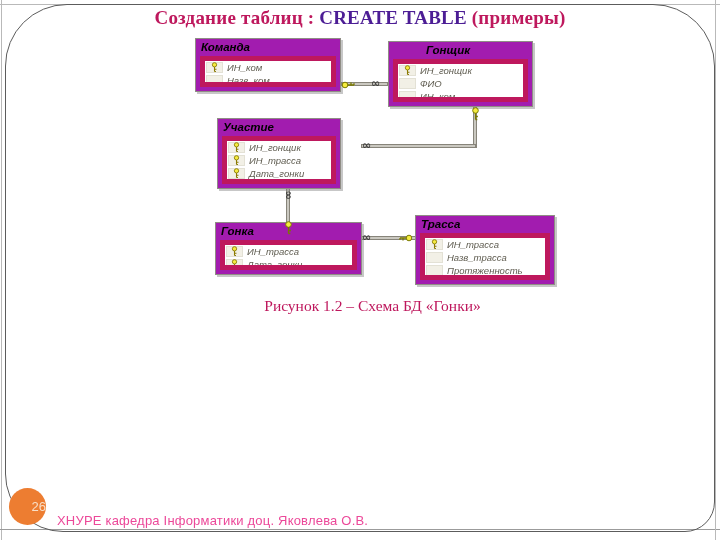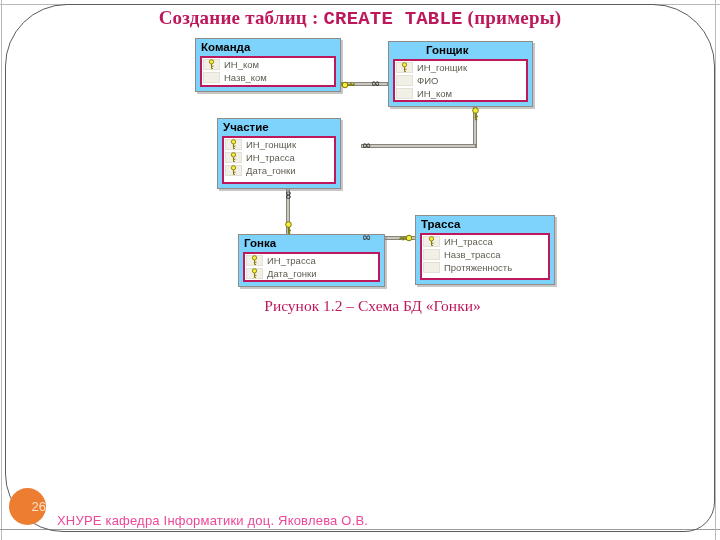--- a/index.html
+++ b/index.html
@@ -15,39 +15,39 @@
   .frame-right  { right:4px; top:0; bottom:0; width:1px; }
   .frame-round { position:absolute; left:5px; top:4px; right:5px; bottom:8px;
                  border:1px solid #5c5c5c;
                  border-radius:62px 62px 30px 58px; }
 
   
   .title { position:absolute; top:7px; left:0; right:0; text-align:center;
            font-family:"Liberation Serif", serif; font-weight:bold; font-size:19px;
            letter-spacing:.2px; white-space:nowrap; }
   .title .navy { color:#be185d; }
-  .title .orange { color:#be185d;font-family:Liberation Mono, monospace; }
-
-  
-  .ent { position:absolute; background:#7dd3fc; border:1px solid #8f8d85;
-         box-shadow:2px 2px 0 rgba(130,130,130,.45); }
+  .title .orange { color:#4c1d95; }
+
+  
+  .ent { position:absolute; background:#a21caf; border:1px solid #8f8d85;
+         box-shadow:2px 2px 0 rgba(130,130,130,.45);font-style:italic; }
   .ent-header { height:16px; line-height:16px; padding-left:5px;
                 font-size:11.5px; font-weight:bold; color:#000; }
   .ent-grid { position:absolute; left:4px; right:4px; top:17px; bottom:4px;
-              background:#fff; border:2px solid #be185d; overflow:hidden; }
+              background:#fff; border:5px solid #be185d; overflow:hidden; }
   .row { display:flex; align-items:center; height:13px; }
   .sel { width:17px; height:11px; margin-left:1px; flex:0 0 17px;
          display:flex; align-items:center; justify-content:center;
          background:#f2f0e6; border:1px solid #e3e1d5; }
   .fname { font-size:9.5px; color:#5f5c50; padding-left:4px; white-space:nowrap; }
 
   #t-komanda  { left:195px; top:38px;  width:146px; height:54px; }
   #t-gonshik  { left:388px; top:41px;  width:145px; height:66px;padding-left:32px; }
   #t-uchastie { left:217px; top:118px; width:124px; height:71px; }
-  #t-gonka    { left:215px; top:234px; width:147px; height:53px;margin-left:23px; }
+  #t-gonka    { left:215px; top:222px; width:147px; height:53px; }
   #t-trassa   { left:415px; top:215px; width:140px; height:70px; }
 
   
   .c-line { position:absolute; background:#cac8c0; border:1px solid #87847a; }
   .c-h { height:4px; } .c-v { width:4px; }
   #lnA  { left:341px; top:82px;  width:47px; }
   #lnB1 { left:473px; top:106px; height:42px; }
   #lnB2 { left:361px; top:144px; width:115px; }
   #lnC  { left:286px; top:188px; height:48px; }
   #lnD  { left:361px; top:236px; width:55px; }

